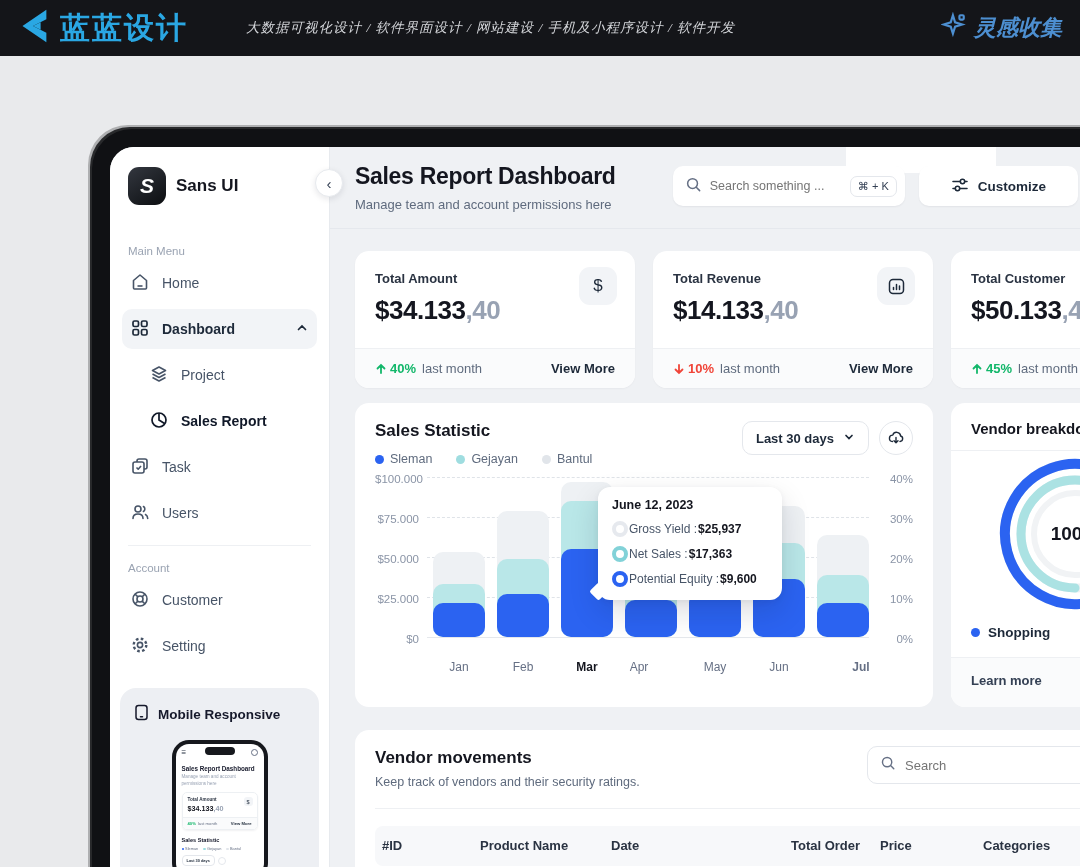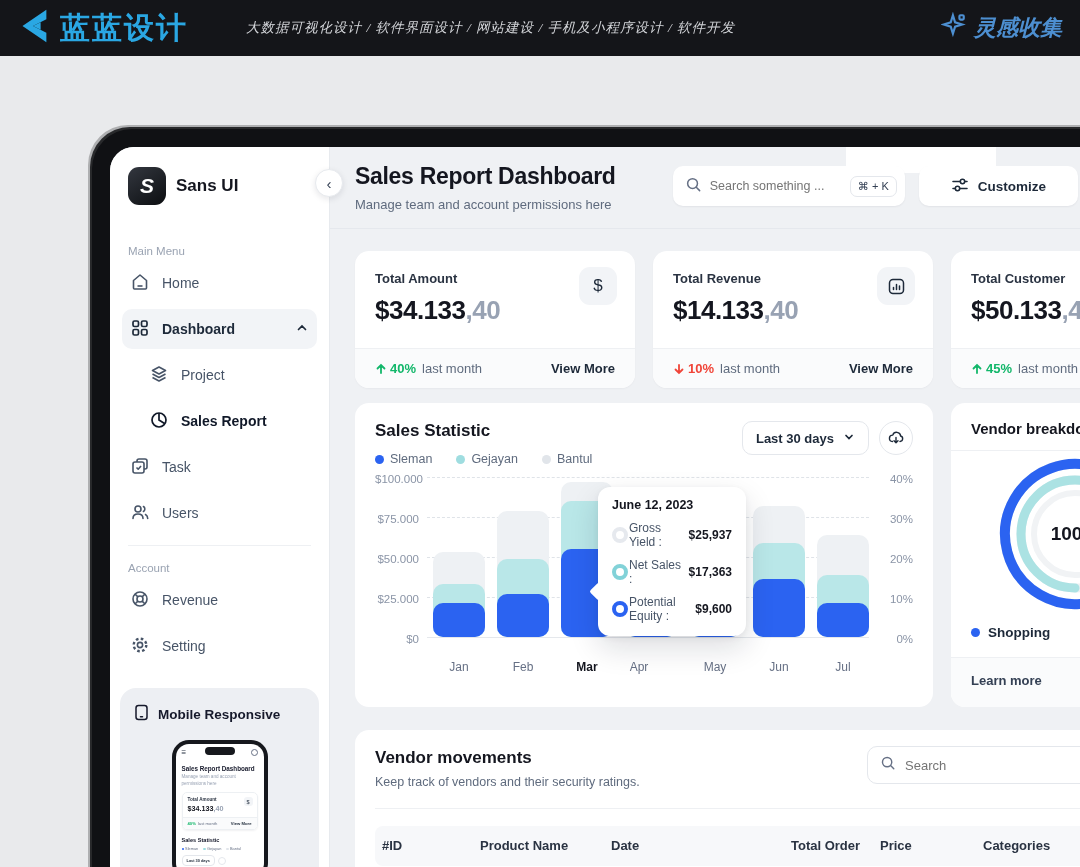--- a/index.html
+++ b/index.html
@@ -115,21 +115,21 @@
   .gridline { position:absolute; left:52px; right:44px; border-top:1px dashed #dfe3e8; }
   .gridline.solid { border-top:none; height:1px; background:#e5e8ec; }
   .ylab { position:absolute; font-size:11.5px; color:#8a94a6; }
   .ylab.l { left:0; width:44px; text-align:right; }
   .ylab.r { right:0; width:40px; text-align:right; }
   .bar-group { position:absolute; bottom:1px; width:52px; }
   .bar { position:absolute; bottom:0; left:0; right:0; border-radius:10px; }
   .x-label { position:absolute; bottom:0; width:52px; text-align:center; font-size:12px; color:#667085; }
   .x-label.hl { color:#14161f; font-weight:700; }
 
-  .tooltip { position:absolute; left:243px; top:84px; width:148px; background:#fff; border-radius:12px; padding:11px 14px 13px;
+  .tooltip { position:absolute; left:243px; top:84px; width:184px; background:#fff; border-radius:12px; padding:11px 14px 13px;
              box-shadow:0 12px 30px rgba(16,24,40,.14), 0 2px 6px rgba(16,24,40,.06); z-index:6; }
   .tooltip::before { content:""; position:absolute; left:-6px; top:98px; width:13px; height:13px; background:#fff;
                      transform:rotate(45deg); border-radius:2px; }
   .tt-date { font-size:12.5px; font-weight:800; color:#14161f; }
   .tt-row { display:flex; align-items:center; gap:1px; margin-top:9px; font-size:12px; color:#475467; }
   .tt-ring { width:16px; height:16px; border-radius:50%; border:4px solid #ccc; background:#fff; flex:none; }
   .tt-val { font-weight:800; color:#14161f; }
 
   .vendor-card { width:280px; height:304px; flex:none; background:#fff; border-radius:14px; position:relative; overflow:hidden; }
   .vb-title { padding:17px 20px 13px; font-size:15px; font-weight:800; color:#14161f; }
@@ -240,21 +240,21 @@
         <span>Users</span>
       </div>
       <div class="nav-divider"></div>
       <div class="section-label account" style="margin-left:6px;">Account</div>
       <div class="nav-item">
         <span><svg width="20" height="20" viewBox="0 0 20 20" fill="none" stroke="#475467" stroke-width="1.6">
                 <circle cx="10" cy="10" r="7"></circle>
                 <circle cx="10" cy="10" r="3"></circle>
                 <path d="M5.2 5.2 L7.9 7.9 M12.1 12.1 L14.8 14.8 M14.8 5.2 L12.1 7.9 M7.9 12.1 L5.2 14.8"></path>
               </svg></span>
-        <span>Revenue</span>
+        <span>Customer</span>
       </div>
       <div class="nav-item">
         <span><svg width="20" height="20" viewBox="0 0 20 20" fill="none" stroke="#475467">
                 <circle cx="10" cy="10" r="6.3" stroke-width="2.4" stroke-dasharray="2.6 2.35"></circle>
                 <circle cx="10" cy="10" r="2.6" stroke-width="1.6"></circle>
               </svg></span>
         <span>Setting</span>
       </div>
     </nav>
 
@@ -481,21 +481,21 @@
                     <div class="bar" style="height: 62.4px; background: rgb(185, 231, 232);"></div>
                     <div class="bar" style="height: 33.6px; background: rgb(43, 99, 241);"></div>
                   </div>
                 </div>
           <div class="x-label" style="left: 58px;">Jan</div>
                 <div class="x-label" style="left: 122px;">Feb</div>
                 <div class="x-label hl" style="left: 186px;">Mar</div>
                 <div class="x-label" style="left: 238px; margin-top: 15px;">Apr</div>
                 <div class="x-label" style="left: 314px;">May</div>
                 <div class="x-label" style="left: 378px;">Jun</div>
-                <div class="x-label" style="left: 442px;">Jul</div>
+                <div class="x-label" style="left: 460px; font-weight: bold;">Jul</div>
               </div>
 
           <div class="tooltip">
             <div class="tt-date">June 12, 2023</div>
             <div class="tt-row">
                   <span class="tt-ring" style="border-color: rgb(230, 233, 238);"></span>
                   <span>Gross Yield :</span>
                   <span class="tt-val">$25,937</span>
                 </div>
             <div class="tt-row">

